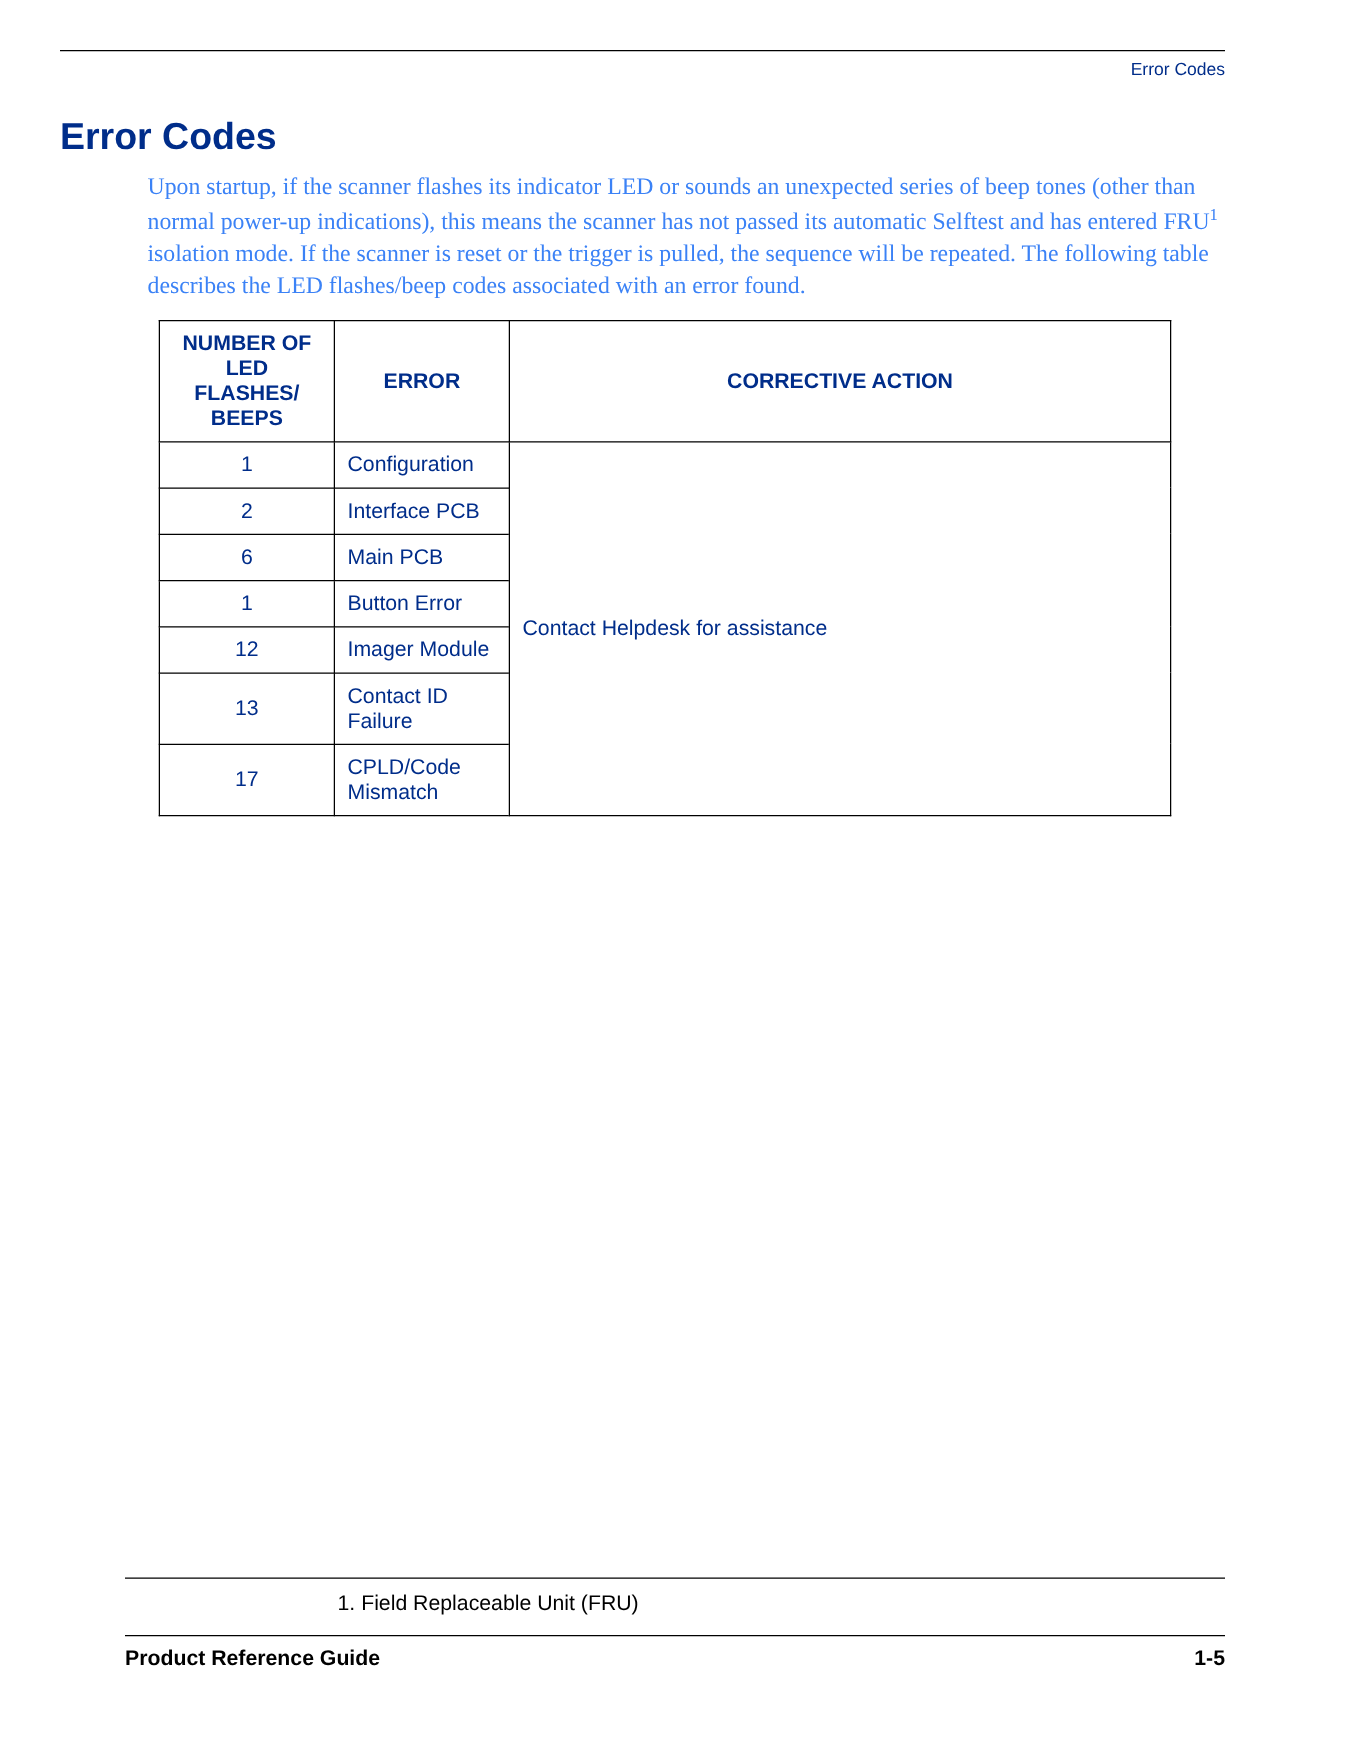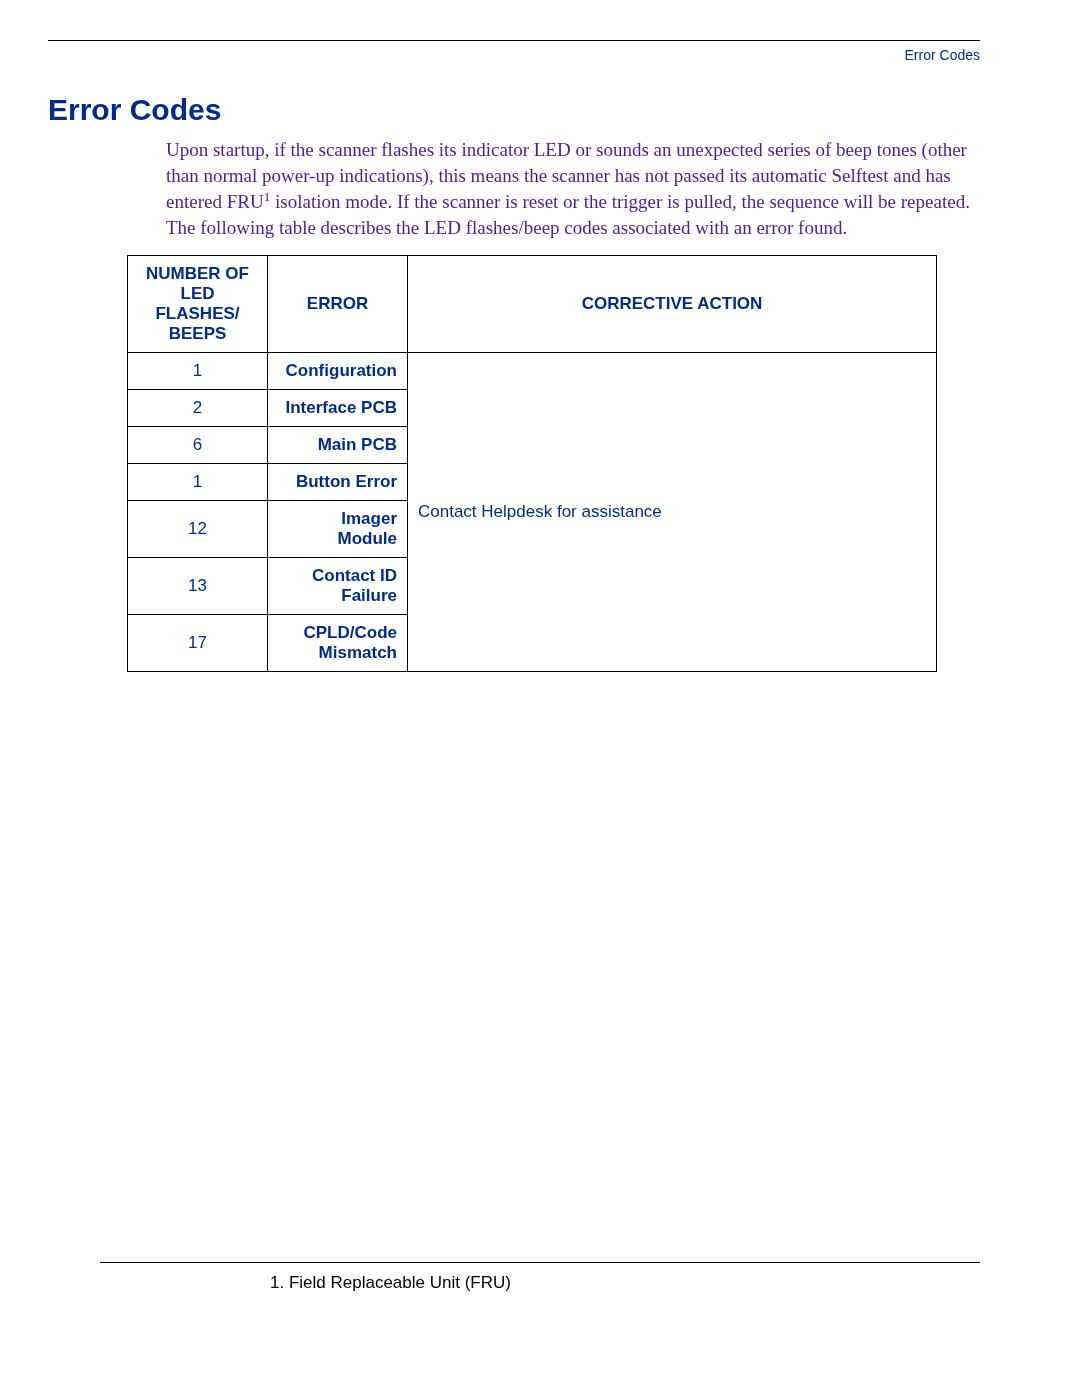--- a/index.html
+++ b/index.html
@@ -29,24 +29,24 @@
     margin-bottom: 30px;
   }
   h1.title {
     color: #002d8a;
     font-family: Arial, Helvetica, sans-serif;
     font-weight: 700;
     font-size: 30px;
     margin: 0 0 10px 0;
   }
   .intro {
-    color: #4c1d95;
+    color: #3b82f6;
     font-size: 19px;
     line-height: 1.35;
-    margin: 0 0 14px 118px;
+    margin: 0 0 14px 70px;
   }
   .intro sup { font-size: 0.7em; vertical-align: super; }
   table.codes {
     border-collapse: collapse;
     width: 100%;
     margin-left: 79px;
     width: calc(100% - 122px);
     table-layout: fixed;
     color: #002d8a;
     font-family: Arial, Helvetica, sans-serif;
@@ -59,21 +59,21 @@
   }
   table.codes th {
     font-weight: 700;
     text-transform: uppercase;
     text-align: center;
   }
   col.c1 { width: 140px; }
   col.c2 { width: 140px; }
   col.c3 { width: auto; }
   td.num { text-align: center; }
-  td.err { text-align: right; font-weight: bold; }
+  td.err { text-align: left; }
   td.action { }
   .footnotes {
     position: absolute;
     left: 100px;
     right: 100px;
     bottom: 104px;
     border-top: 1px solid #000;
     padding-top: 10px;
     font-family: Arial, Helvetica, sans-serif;
     font-size: 17px;
@@ -152,14 +152,18 @@
         <td class="err">CPLD/Code Mismatch</td>
       </tr>
     </tbody>
   </table>
 
   <div class="footnotes">
     <span>1.</span>
     <span>Field Replaceable Unit (FRU)</span>
   </div>
 
+  <div class="footer">
+    <span>Product Reference Guide</span>
+    <span>1-5</span>
+  </div>
 
 </div>
 
 </body></html>

